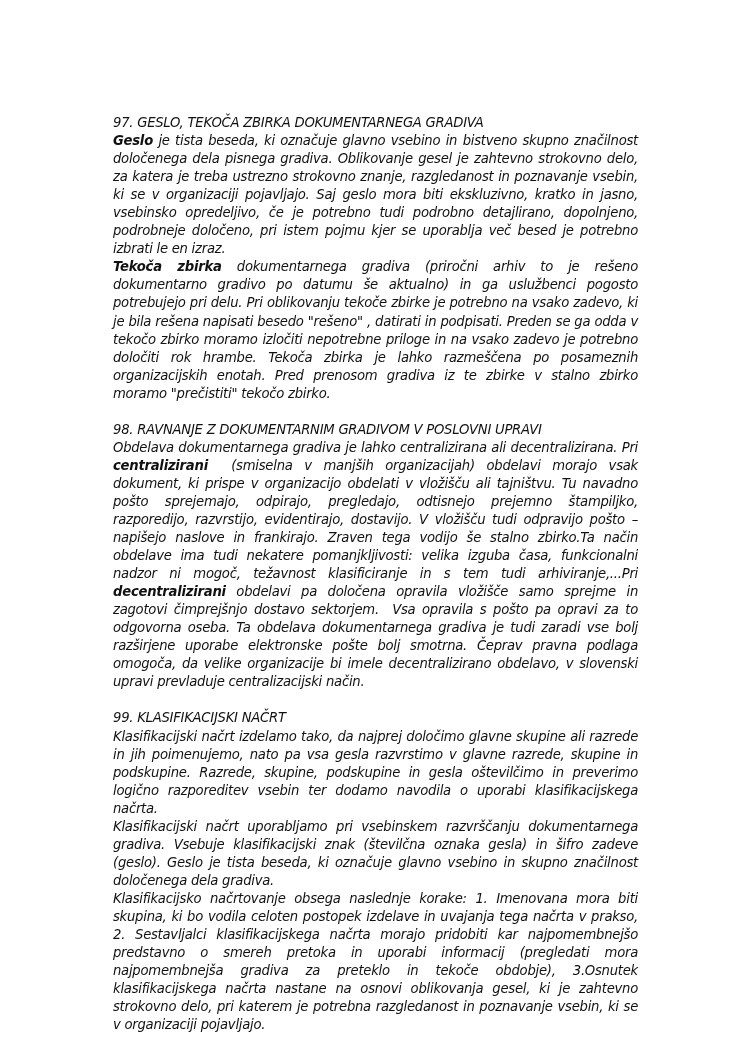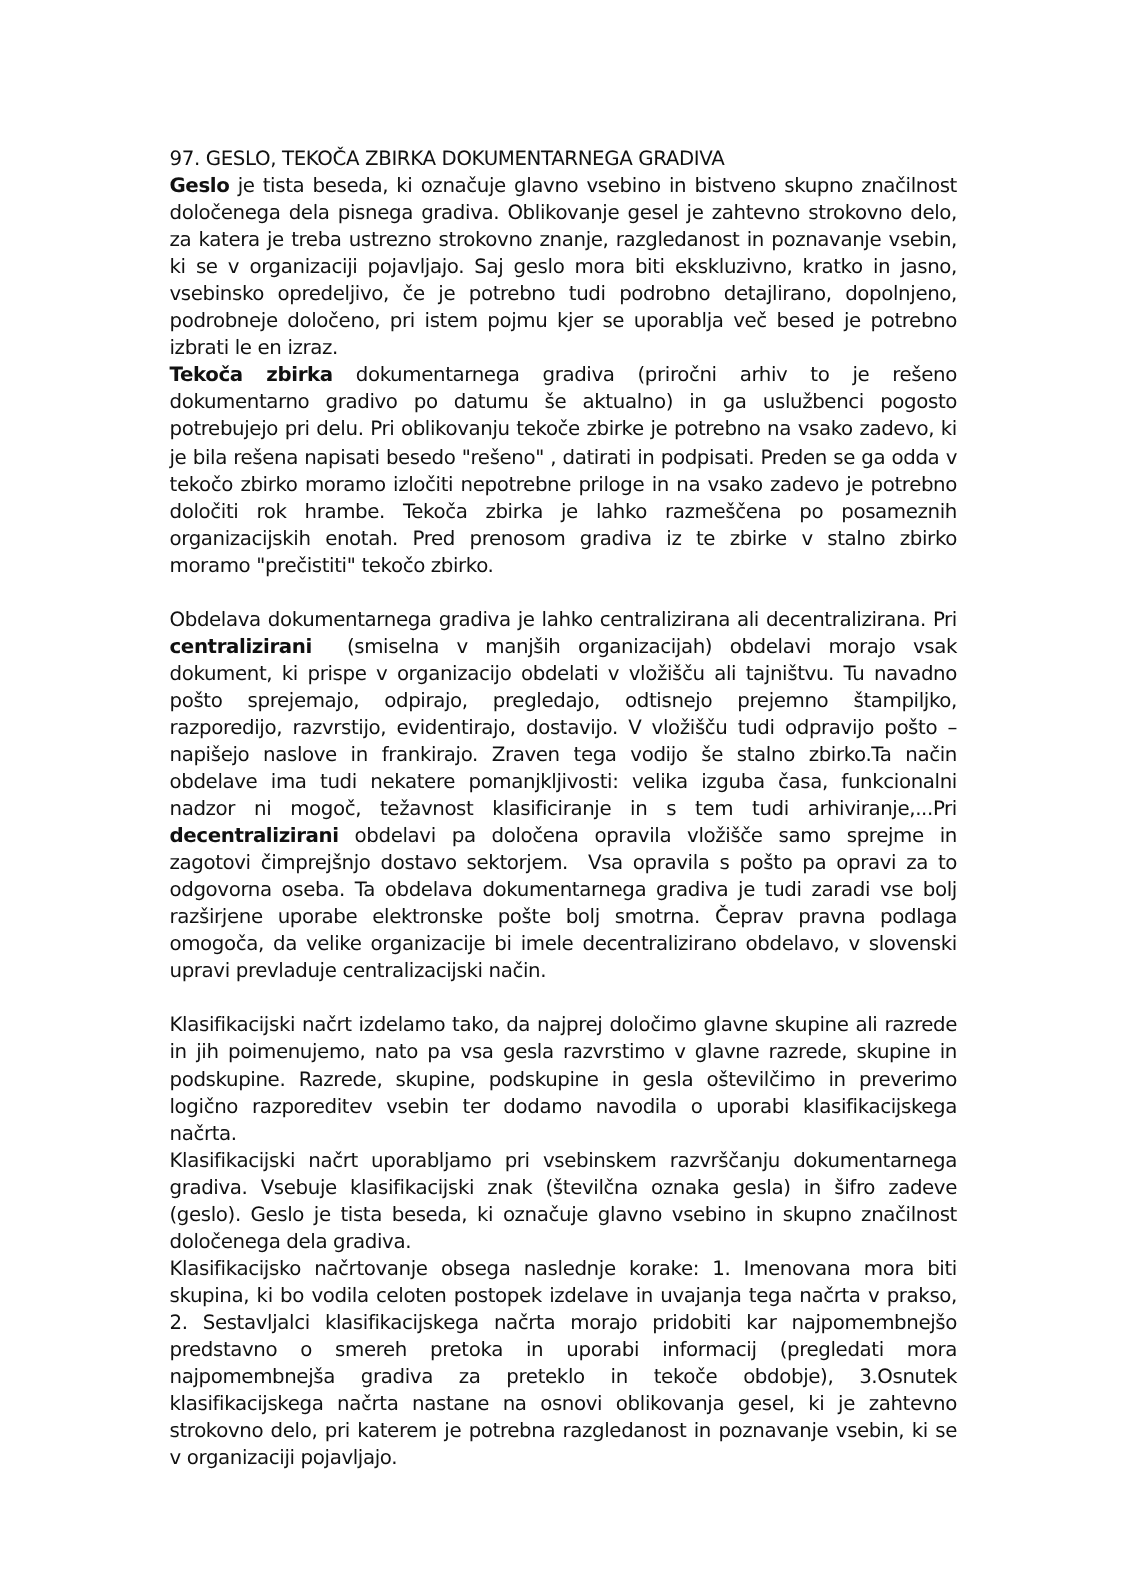--- a/index.html
+++ b/index.html
@@ -2,39 +2,41 @@
 <html><head>
 <meta charset="utf-8">
 <style>
   html, body { margin: 0; padding: 0; background: #ffffff; }
   body { width: 750px; height: 1061px; position: relative; overflow: hidden; }
   .page {
     position: absolute; left: 113px; top: 98px; width: 525px;
     font-family: "DejaVu Sans", sans-serif; font-size: 13.2px; line-height: 18.05px;
     color: #111111; letter-spacing: -0.25px;
   }
-  .section { margin: 0 0 18px 0; }
+  .section { margin: 16px 0 18px 0; font-style: italic; }
   .heading { text-align: left; white-space: nowrap; }
   .para { text-align: justify; margin: 0; }
   b { font-weight: bold; }
 </style>
 </head>
 <body>
 
 <div class="page">
 
   <div class="section">
     <div class="heading">97. GESLO, TEKOČA ZBIRKA DOKUMENTARNEGA GRADIVA</div>
     <p class="para"><b>Geslo</b><span> je tista beseda, ki označuje glavno vsebino in bistveno skupno značilnost določenega dela pisnega gradiva. Oblikovanje gesel je zahtevno strokovno delo, za katera je treba ustrezno strokovno znanje, razgledanost in poznavanje vsebin, ki se v organizaciji pojavljajo. Saj geslo mora biti ekskluzivno, kratko in jasno, vsebinsko opredeljivo, če je potrebno tudi podrobno detajlirano, dopolnjeno, podrobneje določeno, pri istem pojmu kjer se uporablja več besed je potrebno izbrati le en izraz.</span></p>
     <p class="para"><b>Tekoča zbirka</b><span> dokumentarnega gradiva (priročni arhiv to je rešeno dokumentarno gradivo po datumu še aktualno) in ga uslužbenci pogosto potrebujejo pri delu. Pri oblikovanju tekoče zbirke je potrebno na vsako zadevo, ki je bila rešena napisati besedo "rešeno" , datirati in podpisati. Preden se ga odda v tekočo zbirko moramo izločiti nepotrebne priloge in na vsako zadevo je potrebno določiti rok hrambe. Tekoča zbirka je lahko razmeščena po posameznih organizacijskih enotah. Pred prenosom gradiva iz te zbirke v stalno zbirko moramo "prečistiti" tekočo zbirko.</span></p>
   </div>
 
   <div class="section">
+    <div class="heading">98. RAVNANJE Z DOKUMENTARNIM GRADIVOM V POSLOVNI UPRAVI</div>
     <p class="para"><span>Obdelava dokumentarnega gradiva je lahko centralizirana ali decentralizirana. Pri </span><b>centralizirani</b><span style="white-space: pre-wrap;">  (smiselna v manjših organizacijah) obdelavi morajo vsak dokument, ki prispe v organizacijo obdelati v vložišču ali tajništvu. Tu navadno pošto sprejemajo, odpirajo, pregledajo, odtisnejo prejemno štampiljko, razporedijo, razvrstijo, evidentirajo, dostavijo. V vložišču tudi odpravijo pošto – napišejo naslove in frankirajo. Zraven tega vodijo še stalno zbirko.Ta način obdelave ima tudi nekatere pomanjkljivosti: velika izguba časa, funkcionalni nadzor ni mogoč, težavnost klasificiranje in s tem tudi arhiviranje,...Pri </span><b>decentralizirani</b><span style="white-space: pre-wrap;"> obdelavi pa določena opravila vložišče samo sprejme in zagotovi čimprejšnjo dostavo sektorjem.  Vsa opravila s pošto pa opravi za to odgovorna oseba. Ta obdelava dokumentarnega gradiva je tudi zaradi vse bolj razširjene uporabe elektronske pošte bolj smotrna. Čeprav pravna podlaga omogoča, da velike organizacije bi imele decentralizirano obdelavo, v slovenski upravi prevladuje centralizacijski način.</span></p>
   </div>
 
   <div class="section">
+    <div class="heading">99. KLASIFIKACIJSKI NAČRT</div>
     <p class="para">Klasifikacijski načrt izdelamo tako, da najprej določimo glavne skupine ali razrede in jih poimenujemo, nato pa vsa gesla razvrstimo v glavne razrede, skupine in podskupine. Razrede, skupine, podskupine in gesla oštevilčimo in preverimo logično razporeditev vsebin ter dodamo navodila o uporabi klasifikacijskega načrta.</p>
     <p class="para">Klasifikacijski načrt uporabljamo pri vsebinskem razvrščanju dokumentarnega gradiva. Vsebuje klasifikacijski znak (številčna oznaka gesla) in šifro zadeve (geslo). Geslo je tista beseda, ki označuje glavno vsebino in skupno značilnost določenega dela gradiva.</p>
     <p class="para">Klasifikacijsko načrtovanje obsega naslednje korake: 1. Imenovana mora biti skupina, ki bo vodila celoten postopek izdelave in uvajanja tega načrta v prakso, 2. Sestavljalci klasifikacijskega načrta morajo pridobiti kar najpomembnejšo predstavno o smereh pretoka in uporabi informacij (pregledati mora najpomembnejša gradiva za preteklo in tekoče obdobje), 3.Osnutek klasifikacijskega načrta nastane na osnovi oblikovanja gesel, ki je zahtevno strokovno delo, pri katerem je potrebna razgledanost in poznavanje vsebin, ki se v organizaciji pojavljajo.</p>
   </div>
 
 </div>
 
 </body></html>

